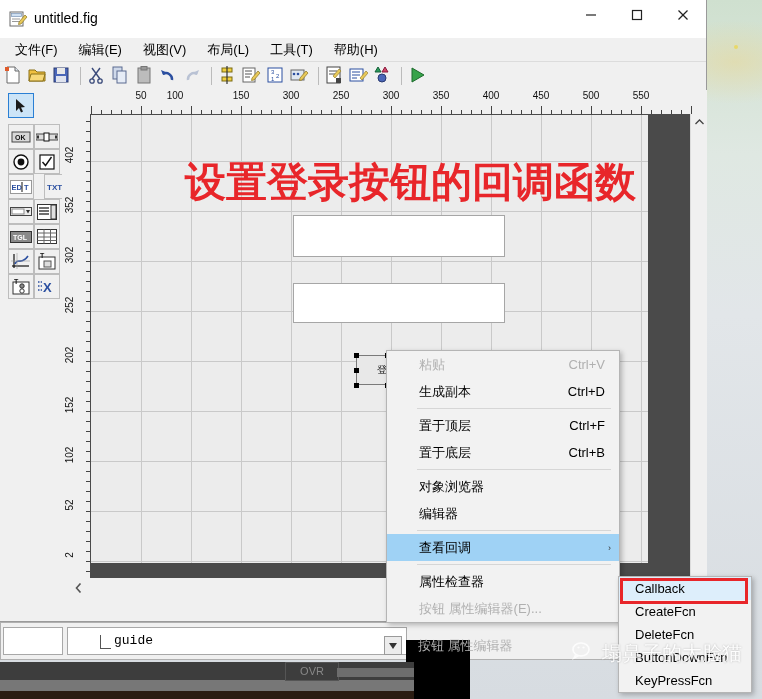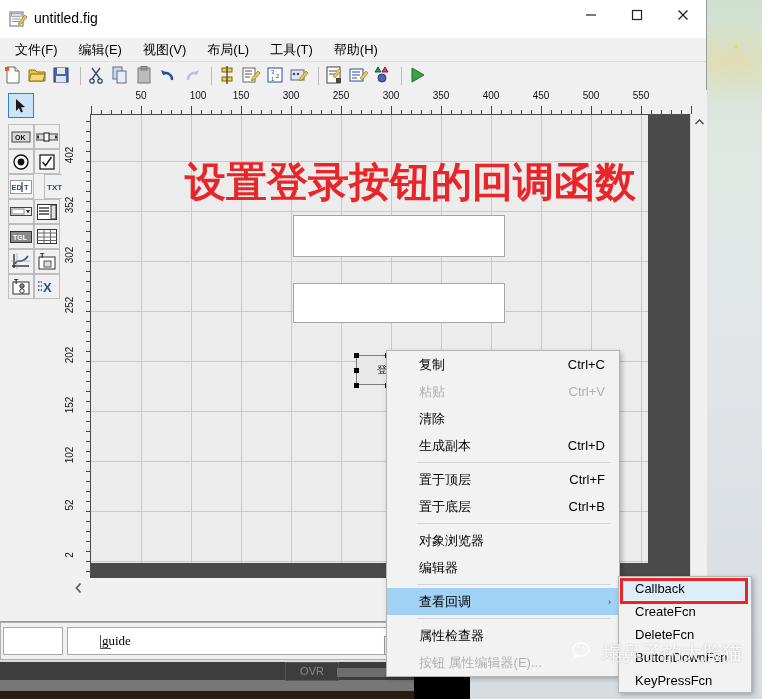--- a/index.html
+++ b/index.html
@@ -86,22 +86,22 @@
   #statusbar{position:absolute;left:0;right:0;top:510px;height:30px;background:#fafafa;
      border-top:1px solid #d2d2d2;display:flex;align-items:center;padding-left:10px;}
   #statusbar .st{font-size:13px;color:#000;}
   
   #mstrip{position:absolute;left:0;top:622px;width:707px;height:38px;background:#f0f0f0;
      border:1px solid #b0b0b0;box-sizing:border-box;}
   #mbox1{position:absolute;left:2px;top:4px;width:60px;height:28px;background:#fff;
      border:1px solid #a8a8a8;box-sizing:border-box;}
   #mbox2{position:absolute;left:66px;top:4px;width:340px;height:28px;background:#fff;
      border:1px solid #a8a8a8;box-sizing:border-box;
-     font-family:Liberation Serif, serif;font-size:13px;color:#000;
-     padding-left:34px;line-height:26px;box-sizing:border-box;}
+     font-family:Liberation Mono, monospace;font-size:13px;color:#000;
+     padding-left:46px;line-height:26px;box-sizing:border-box;}
   #mbox2 .tree{position:absolute;left:32px;top:7px;width:10px;height:13px;
      border-left:1px solid #555;border-bottom:1px solid #555;}
   #mdrop{position:absolute;right:4px;top:8px;width:18px;height:19px;background:#ececec;
      border:1px solid #9a9a9a;box-sizing:border-box;display:flex;align-items:center;justify-content:center;}
   
   #blk1{position:absolute;left:0;top:662px;width:414px;height:18px;background:#3d3d3d;}
   #blk2{position:absolute;left:0;top:680px;width:414px;height:11px;background:#777;}
   #blk3{position:absolute;left:0;top:691px;width:414px;height:8px;background:#2b1c12;}
   #blkr{position:absolute;left:414px;top:640px;width:56px;height:59px;background:#000;}
   #blkk{position:absolute;left:406px;top:640px;width:10px;height:59px;background:#000;}
@@ -519,21 +519,21 @@
           <div class="htick" style="left: 549px; height: 4px;"></div>
           <div class="htick" style="left: 559px; height: 4px;"></div>
           <div class="htick" style="left: 569px; height: 4px;"></div>
           <div class="htick" style="left: 579px; height: 8px;"></div>
           <div class="htick" style="left: 589px; height: 4px;"></div>
           <div class="htick" style="left: 599px; height: 4px;"></div>
           <div class="htick" style="left: 609px; height: 4px;"></div>
           <div class="htick" style="left: 619px; height: 4px;"></div>
           <div class="htick" style="left: 629px; height: 8px;"></div>
           <div class="hrlbl" style="left: 79px;">50</div>
-          <div class="hrlbl" style="left: 136px;">100</div>
+          <div class="hrlbl" style="left: 113px;">100</div>
           <div class="hrlbl" style="left: 179px;">150</div>
           <div class="hrlbl" style="left: 229px;">300</div>
           <div class="hrlbl" style="left: 279px;">250</div>
           <div class="hrlbl" style="left: 329px;">300</div>
           <div class="hrlbl" style="left: 379px;">350</div>
           <div class="hrlbl" style="left: 429px;">400</div>
           <div class="hrlbl" style="left: 479px;">450</div>
           <div class="hrlbl" style="left: 529px;">500</div>
           <div class="hrlbl" style="left: 579px;">550</div>
         </div>
@@ -650,30 +650,23 @@
         </div>
       </div>
     </div>
 
   </div>
 </div>
 
 <div id="anno" style="color: rgb(232, 38, 42);">设置登录按钮的回调函数</div>
 
 <div id="ctx">
-    <div class="cmi">
-      <span class="lab">复制</span>
-      <span class="acc">Ctrl+C</span>
-    </div>
     <div class="cmi dis">
       <span class="lab">粘贴</span>
       <span class="acc">Ctrl+V</span>
-    </div>
-    <div class="cmi">
-      <span class="lab">清除</span>
     </div>
     <div class="cmi">
       <span class="lab">生成副本</span>
       <span class="acc">Ctrl+D</span>
     </div>
     <div class="cmsep"></div>
     <div class="cmi">
       <span class="lab">置于顶层</span>
       <span class="acc">Ctrl+F</span>
     </div>

